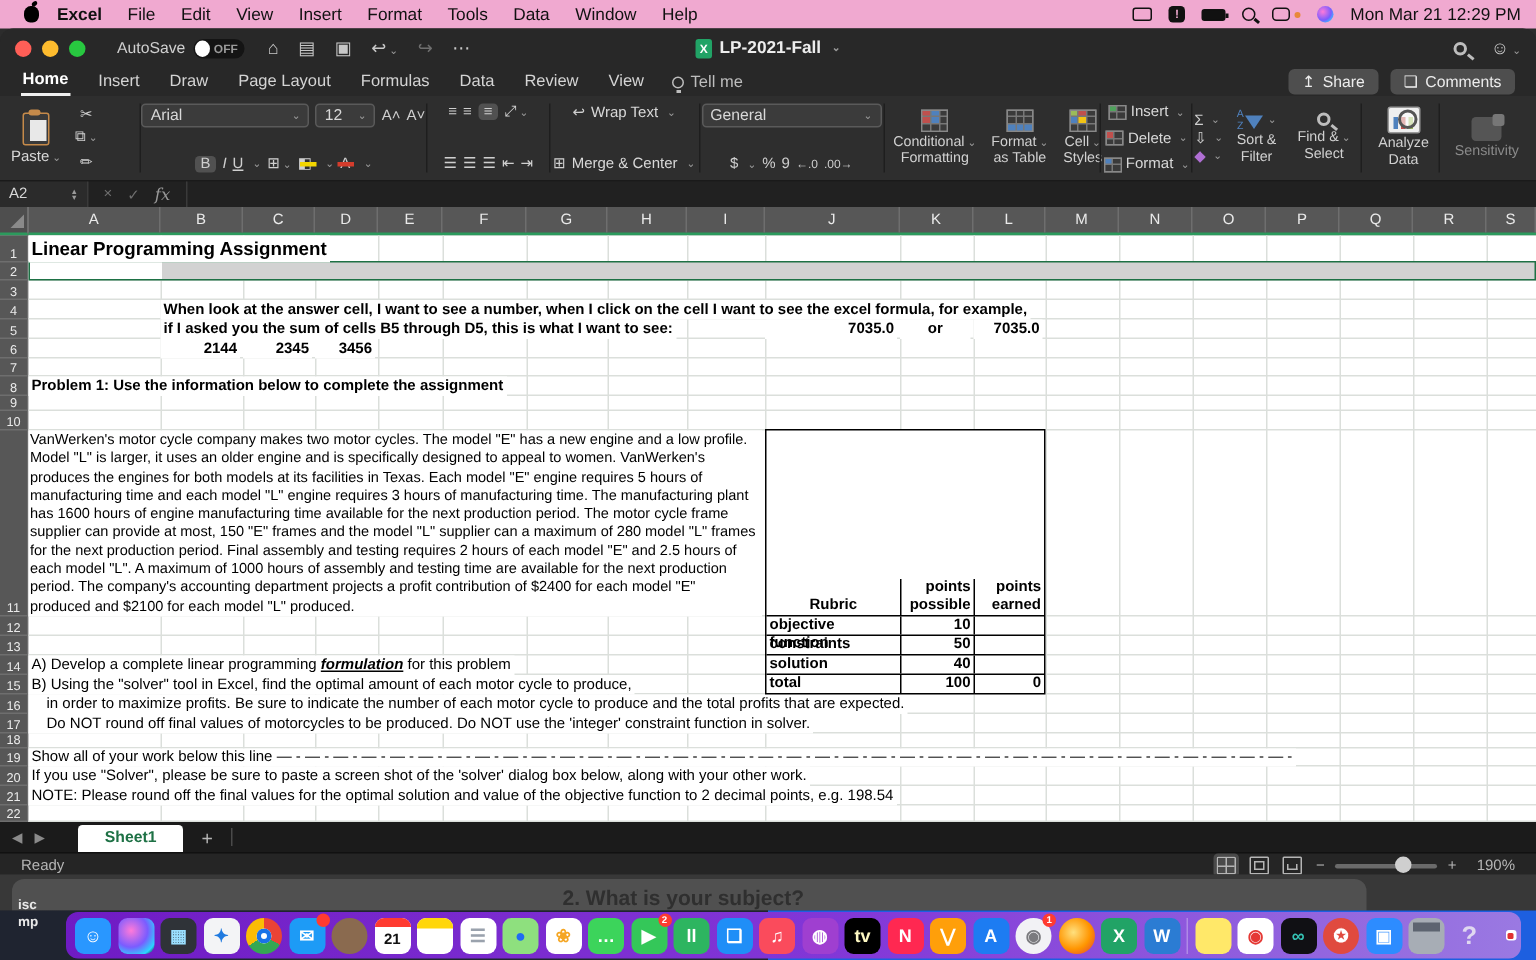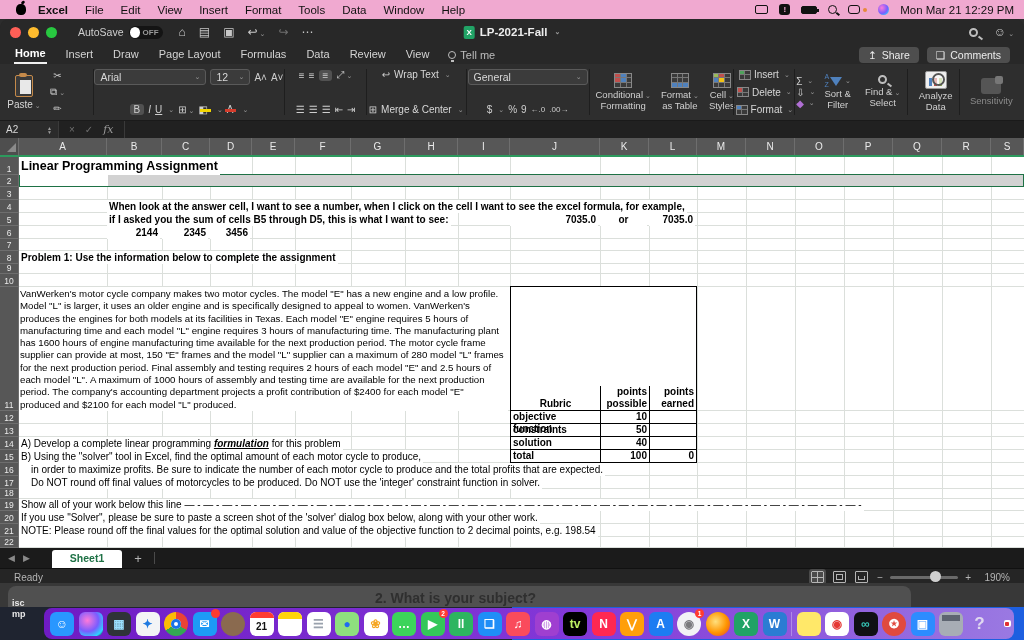--- a/index.html
+++ b/index.html
@@ -717,21 +717,21 @@
         <div class="dk" style="background: rgb(31, 142, 247);">
           <span style="color: rgb(255, 255, 255);">❑</span>
         </div>
         <div class="dk" style="background: rgb(250, 75, 92);">
           <span style="color: rgb(255, 255, 255);">♫</span>
         </div>
         <div class="dk" style="background: rgb(159, 63, 208);">
           <span style="color: rgb(255, 255, 255);">◍</span>
         </div>
         <div class="dk" style="background: rgb(0, 0, 0);">
-          <span style="color: #bef264;">tv</span>
+          <span style="color: #fef9c3;">tv</span>
         </div>
         <div class="dk" style="background: rgb(255, 40, 81);">
           <span style="color: rgb(255, 255, 255);">N</span>
         </div>
         <div class="dk" style="background: rgb(255, 159, 10);">
           <span style="color: rgb(255, 255, 255);">⋁</span>
         </div>
         <div class="dk" style="background: rgb(29, 124, 242);">
           <span style="color: rgb(255, 255, 255);">A</span>
         </div>

